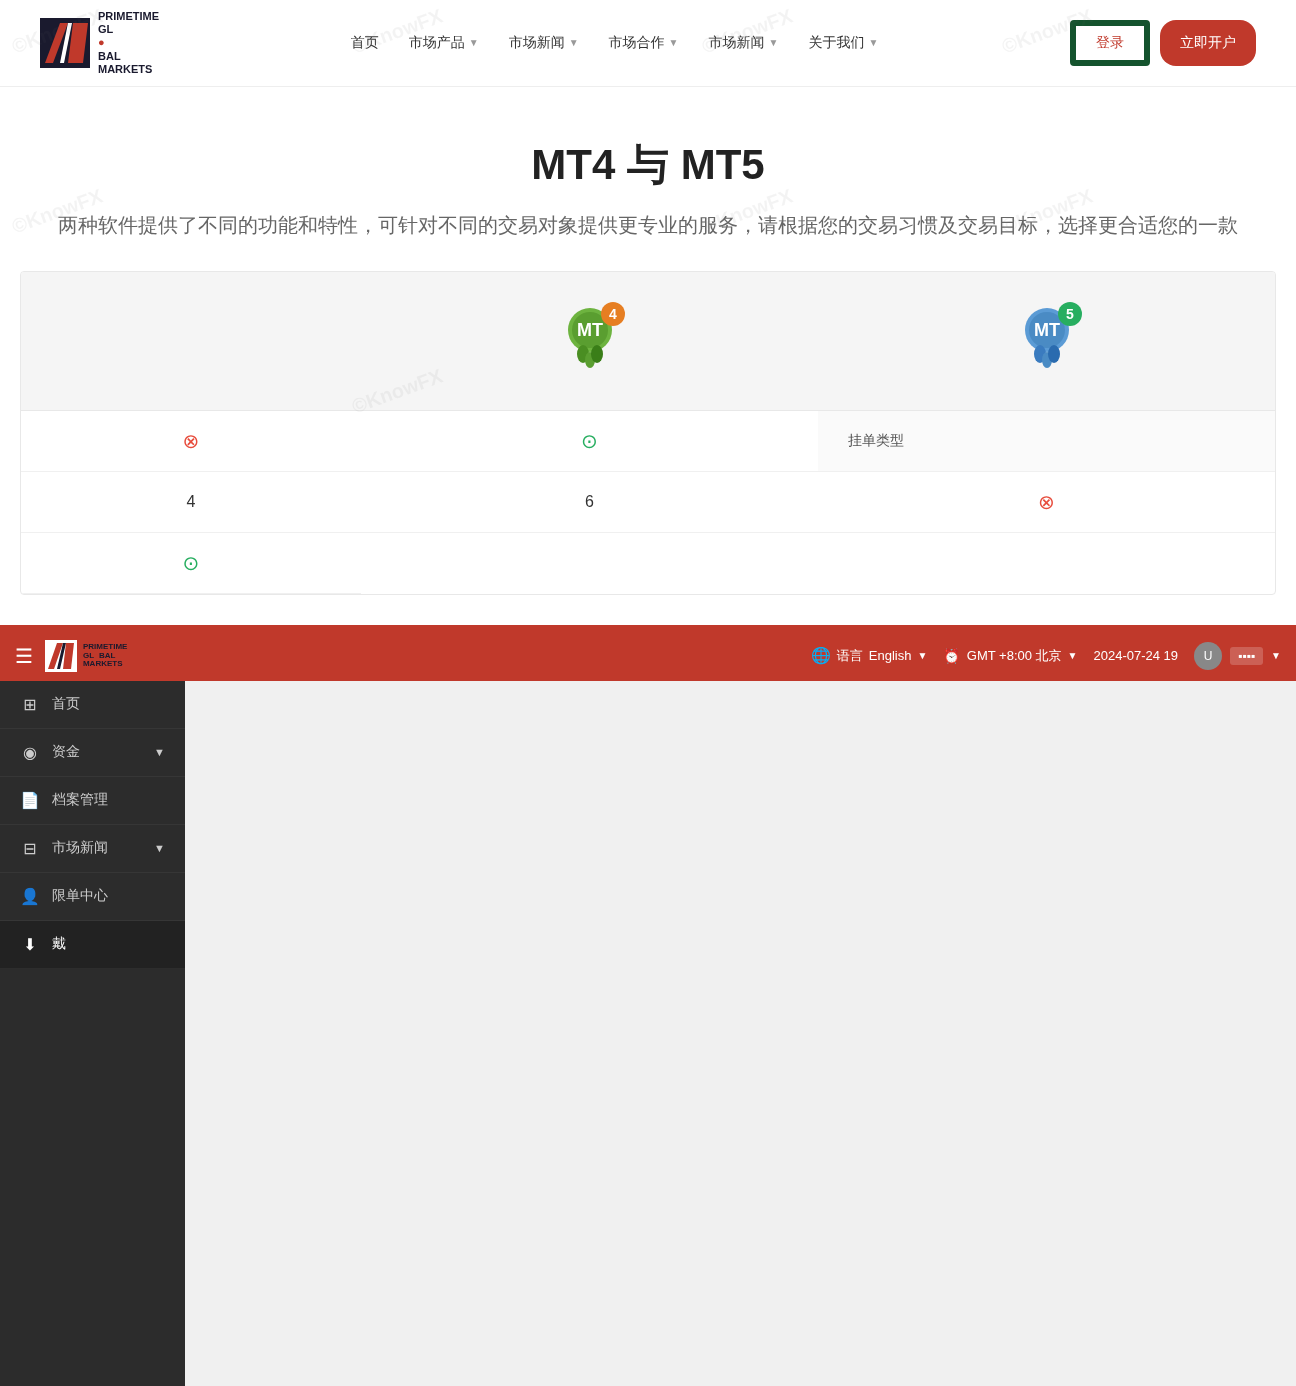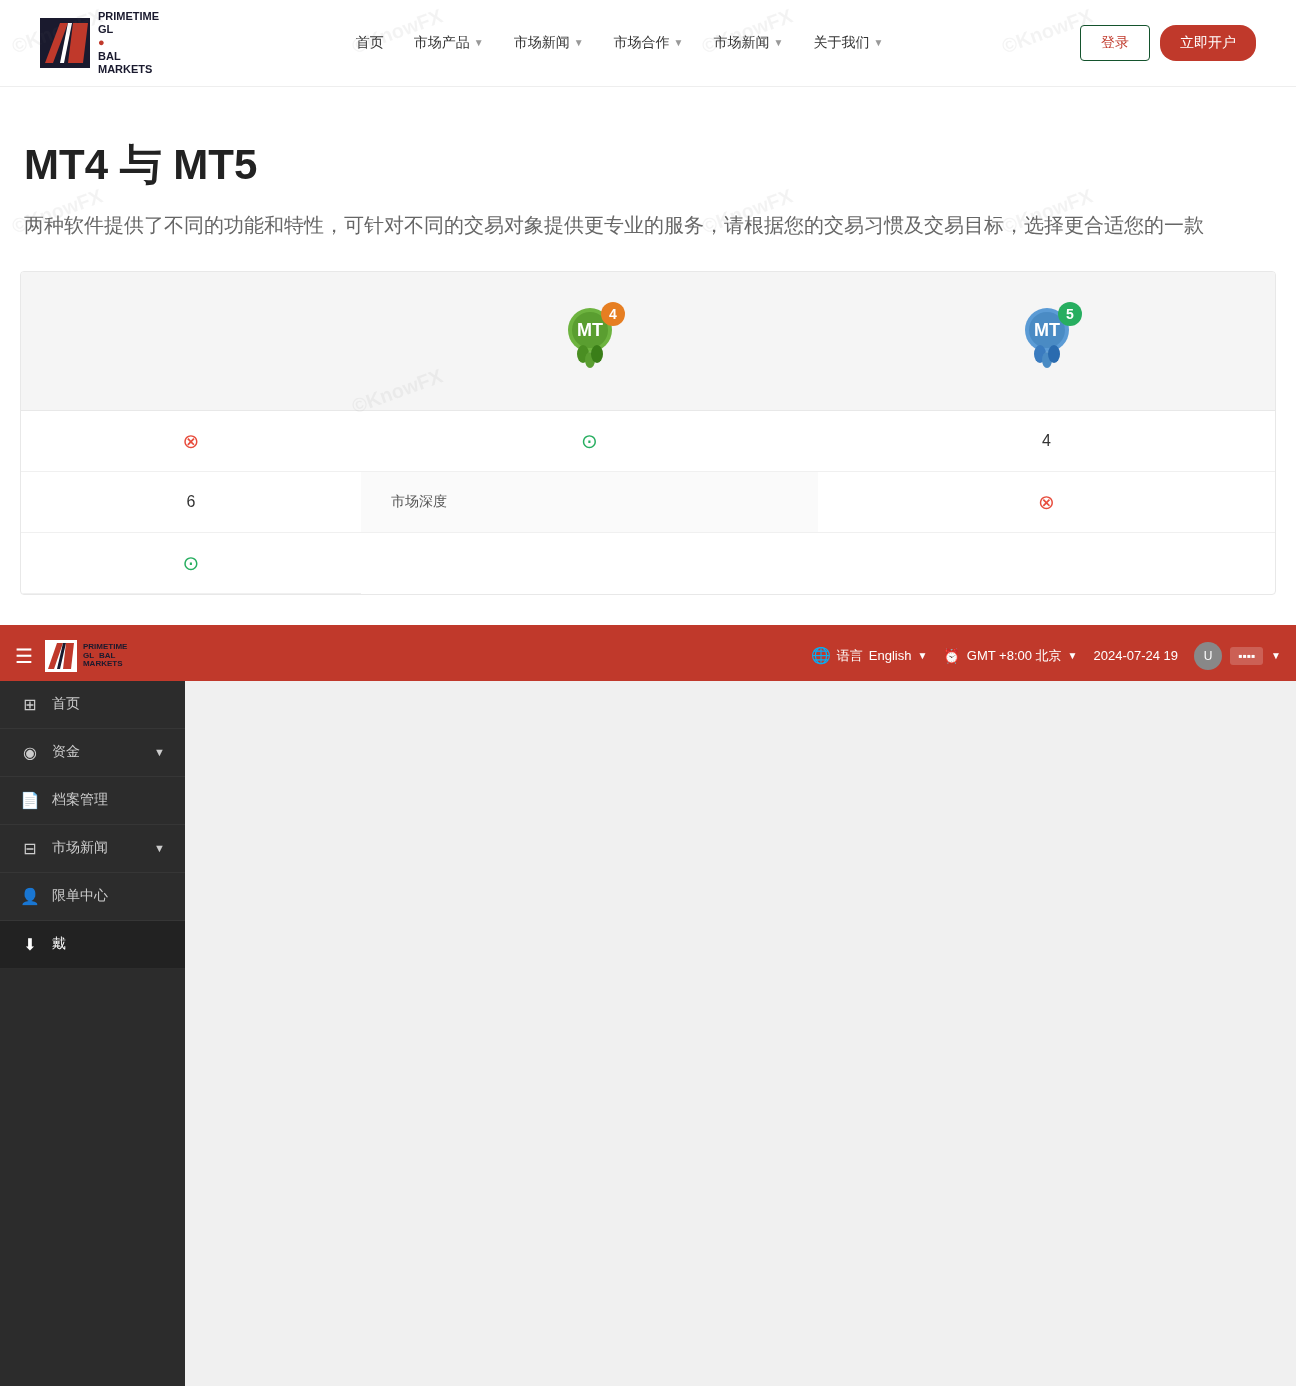--- a/index.html
+++ b/index.html
@@ -17,30 +17,30 @@
     .logo-text { font-size: 11px; font-weight: 700; color: #1a1a2e; line-height: 1.2; }
     .logo-text span { display: block; }
     .logo-text .gl { color: #c0392b; }
 
     .nav-links { display: flex; gap: 30px; align-items: center; }
     .nav-link { font-size: 14px; color: #333; cursor: pointer; text-decoration: none; display: flex; align-items: center; gap: 4px; }
     .nav-arrow { font-size: 10px; color: #999; }
 
     .nav-buttons { display: flex; gap: 10px; }
     .btn-login {
-      padding: 8px 20px; border: 1px solid #14532d; color: #c0392b;
+      padding: 8px 20px; border: 6px solid #14532d; color: #c0392b;
       background: #fff; border-radius: 4px; cursor: pointer; font-size: 14px;
     }
     .btn-register {
       padding: 8px 20px; background: #c0392b; color: #fff;
       border: none; border-radius: 16px; cursor: pointer; font-size: 14px;
     }
 
     
-    .hero { text-align: left; padding: 50px 24px 30px; background: #fff; }
+    .hero { text-align: center; padding: 50px 24px 30px; background: #fff; }
     .hero h1 { font-size: 42px; font-weight: 700; color: #222; margin-bottom: 16px; }
     .hero p { font-size: 20px; color: #666; line-height: 1.6; }
 
     
     .comparison { 
       display: grid; grid-template-columns: 340px 1fr 1fr; 
       margin: 0 20px 0 20px; background: #fff;
       border: 1px solid #e8e8e8; border-radius: 4px; overflow: hidden;
     }
     .comp-header-cell {
@@ -241,30 +241,30 @@
         </div>
       </div>
 
       <div class="comp-cell">
         <span class="cross-icon">⊗</span>
       </div>
       <div class="comp-cell">
         <span class="check-icon">⊙</span>
       </div>
 
+      <div class="comp-cell label">
+        <span>挂单类型</span>
+      </div>
       <div class="comp-cell">
         <span class="comp-number">4</span>
       </div>
       <div class="comp-cell">
         <span class="comp-number">6</span>
       </div>
 
-      <div class="comp-cell label">
-        <span>市场深度</span>
-      </div>
       <div class="comp-cell">
         <span class="cross-icon">⊗</span>
       </div>
       <div class="comp-cell">
         <span class="check-icon">⊙</span>
       </div>
 
     </div>
 
     <div style="height: 30px; background:#fff;"></div>

